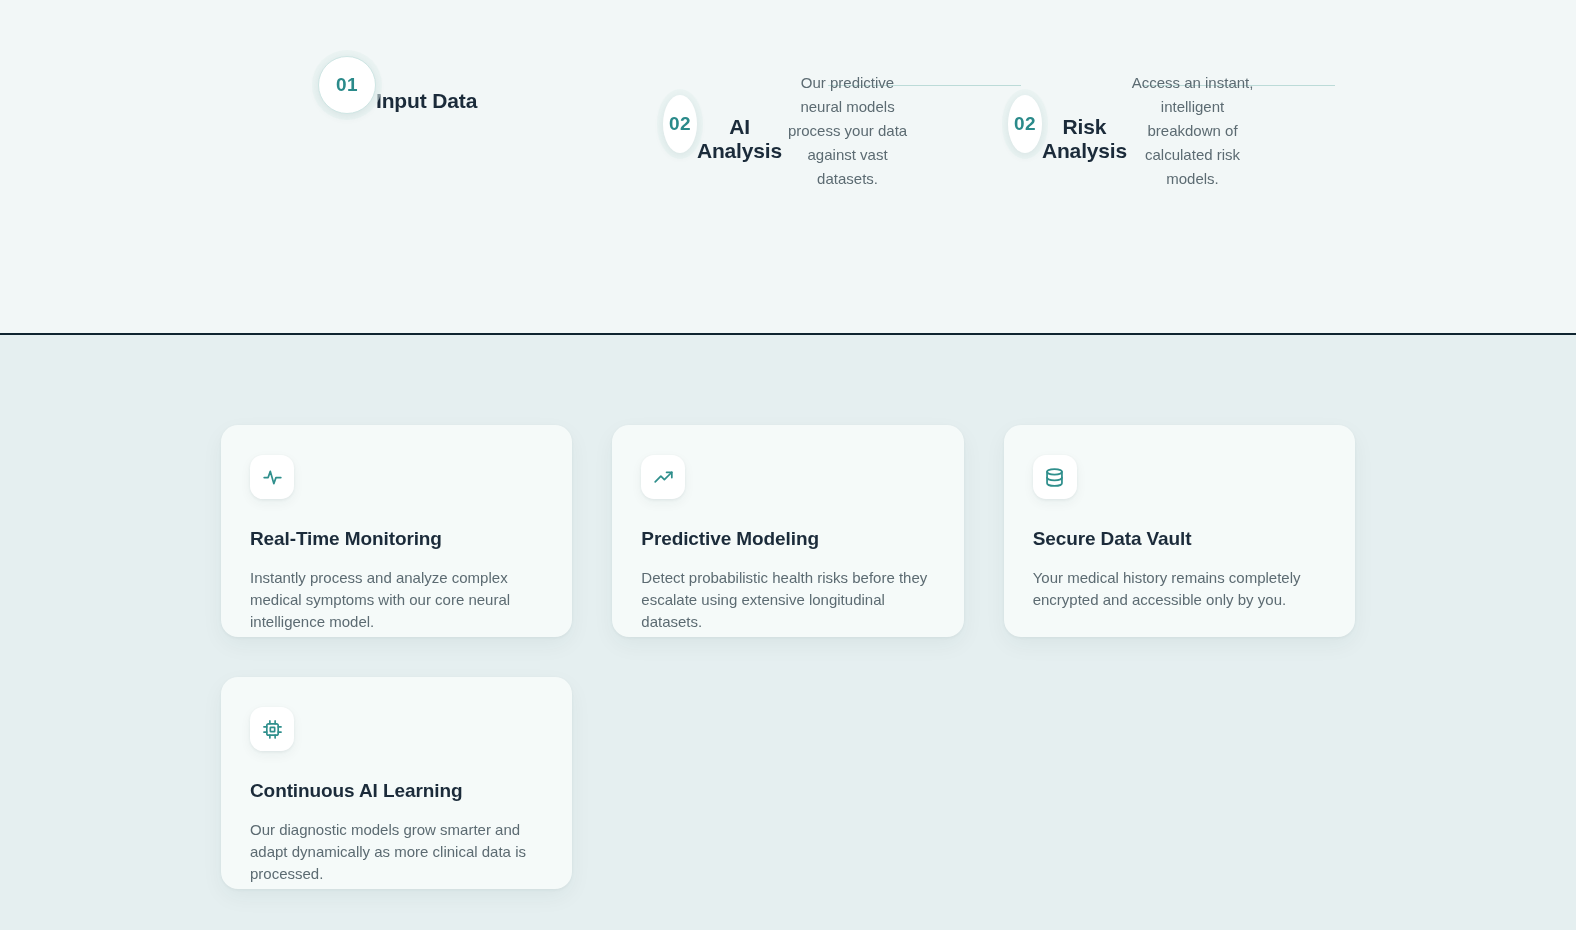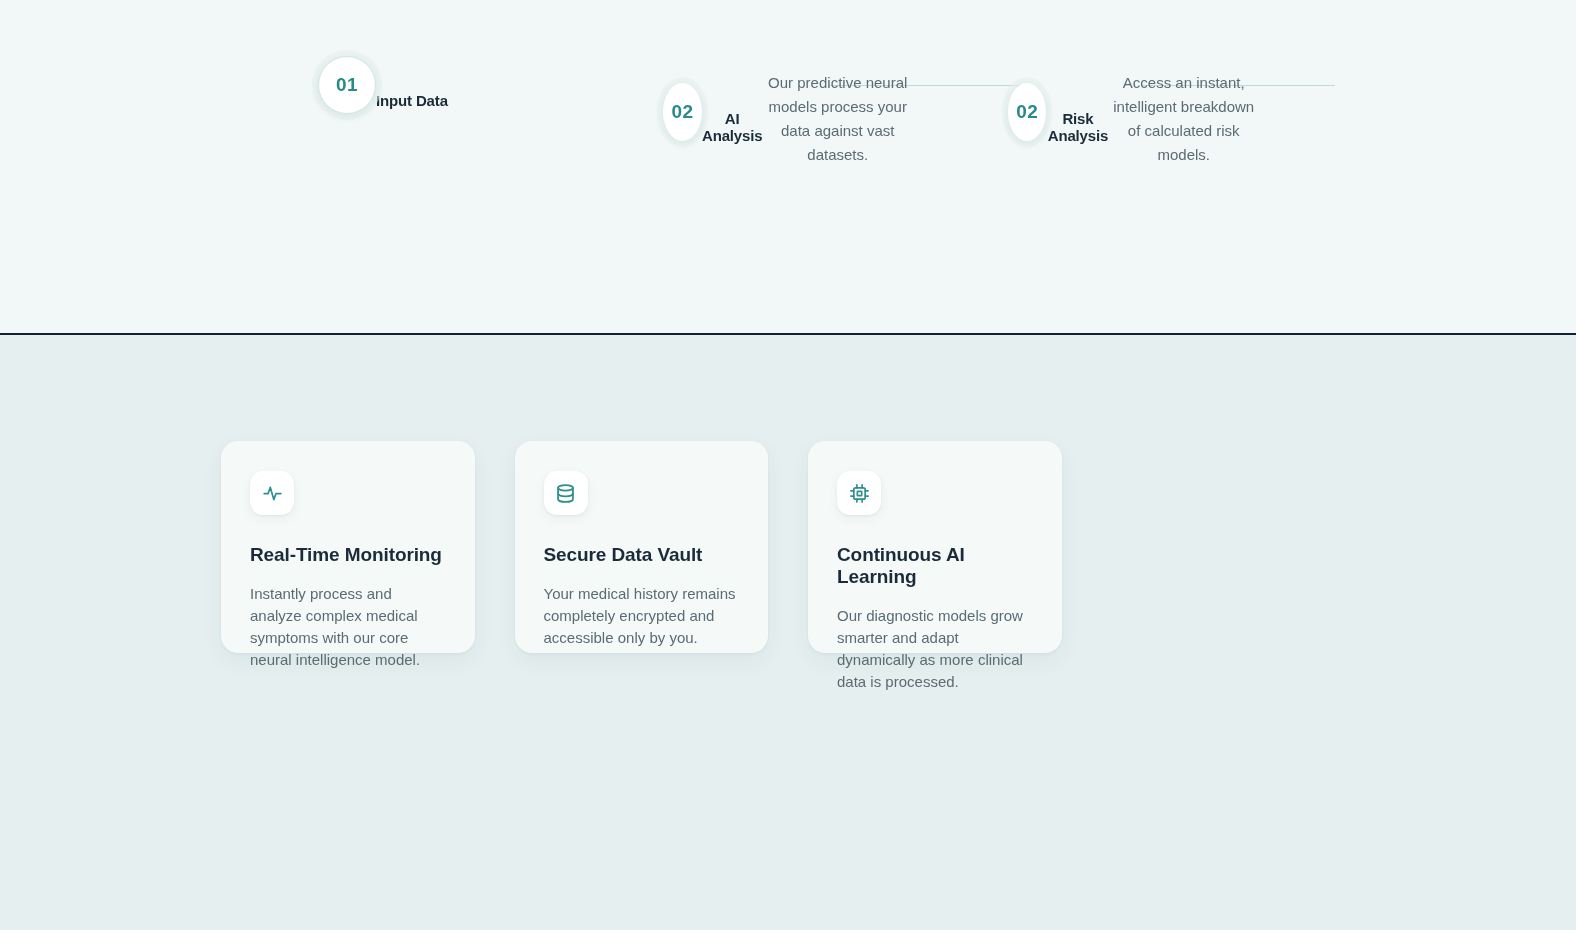--- a/index.html
+++ b/index.html
@@ -62,21 +62,21 @@
     height: 56px;
   }
   .step-num {
     font-size: 19px;
     font-weight: bold;
     color: #2a8a8a;
     letter-spacing: 0.4px;
   }
   .step-title {
     margin-top: 31px;
-    font-size: 15px;
+    font-size: 21px;
     font-weight: bold;
     color: #1b2b3a;
     letter-spacing: -0.15px;
     text-align: center;
   }
   .step-desc {
     margin-top: 15px;
     width: 224px;
     font-size: 15px;
     line-height: 24px;
@@ -97,23 +97,23 @@
 
   
   .features-section {
     height: 593px;
     background: #e5eff0;
     box-sizing: border-box;
     padding-top: 90px;
   }
   .cards-grid {
     width: 1134px;
-    margin: 16px auto;
+    margin: 0 auto;
     display: grid;
-    grid-template-columns: 1fr 1fr 1fr 1fr;
+    grid-template-columns: 1fr 1fr 1fr;
     column-gap: 24px;
     row-gap: 25px;
     gap: 40px;
   }
   .card {
     background: #f5faf9;
     border-radius: 17px;
     padding: 30px 29px 34px 29px;
     box-sizing: border-box;
     height: 212px;
@@ -193,20 +193,30 @@
     <div class="card">
       <div class="icon-tile">
         <svg viewBox="0 0 24 24" fill="none" stroke="#2f8f8c" stroke-width="2" stroke-linecap="round" stroke-linejoin="round">
           <polyline points="2.5,12 7,12 9.5,5 13.5,19 16,12 21.5,12"></polyline>
         </svg>
       </div>
       <div class="card-title">Real-Time Monitoring</div>
       <div class="card-desc">Instantly process and analyze complex medical symptoms with our core neural intelligence model.</div>
     </div>
 
+    <div class="card">
+      <div class="icon-tile">
+        <svg viewBox="0 0 24 24" fill="none" stroke="#2f8f8c" stroke-width="2" stroke-linecap="round" stroke-linejoin="round">
+          <polyline points="2.5,17 9,10.5 13,14.5 21.5,6"></polyline>
+          <polyline points="15.5,6 21.5,6 21.5,12"></polyline>
+        </svg>
+      </div>
+      <div class="card-title">Predictive Modeling</div>
+      <div class="card-desc">Detect probabilistic health risks before they escalate using extensive longitudinal datasets.</div>
+    </div>
 
     <div class="card">
       <div class="icon-tile">
         <svg viewBox="0 0 24 24" fill="none" stroke="#2f8f8c" stroke-width="2" stroke-linecap="round" stroke-linejoin="round">
           <ellipse cx="12" cy="5.5" rx="8.5" ry="3.2"></ellipse>
           <path d="M3.5 5.5 L3.5 18.5 C3.5 20.3 7.3 21.7 12 21.7 C16.7 21.7 20.5 20.3 20.5 18.5 L20.5 5.5"></path>
           <path d="M3.5 12 C3.5 13.8 7.3 15.2 12 15.2 C16.7 15.2 20.5 13.8 20.5 12"></path>
         </svg>
       </div>
       <div class="card-title">Secure Data Vault</div>

